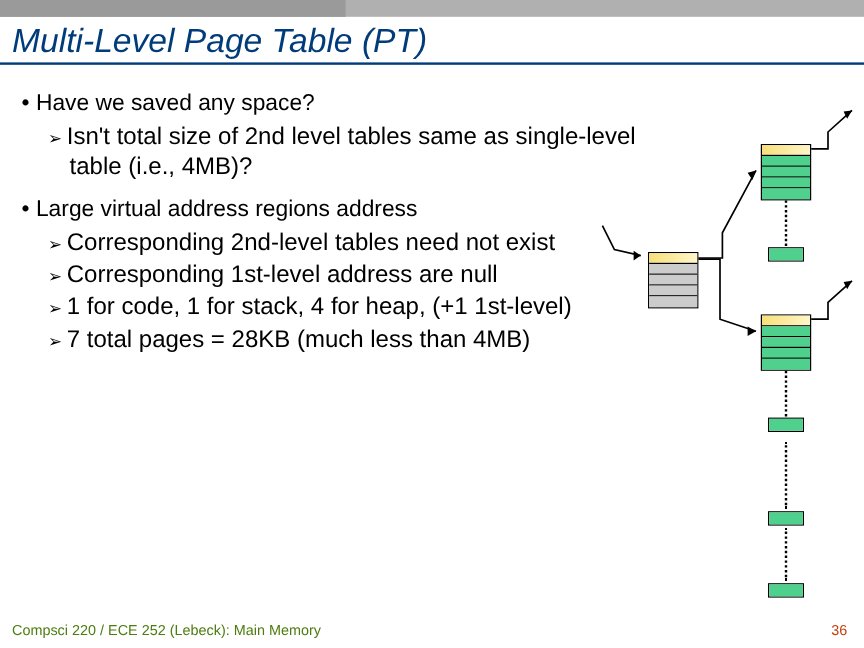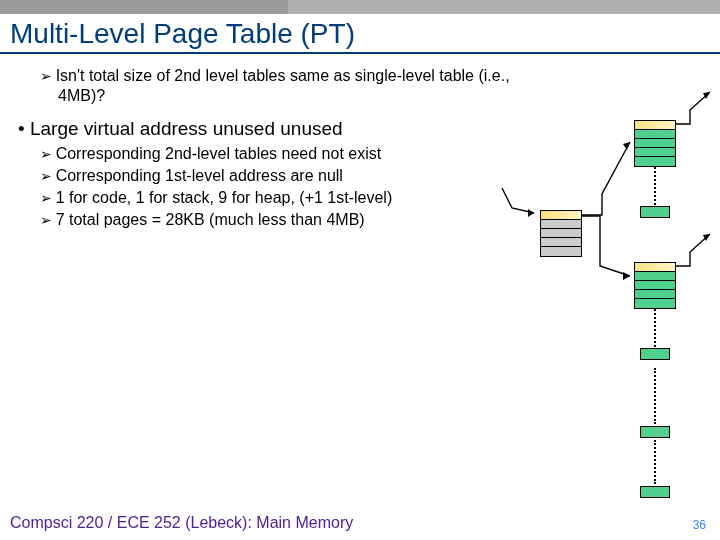--- a/index.html
+++ b/index.html
@@ -20,55 +20,56 @@
   .topbar-inner {
     width: 40%;
     height: 100%;
     background: #9a9a9a;
   }
   .title {
     font-size: 28px;
     color: #003b7a;
     padding: 4px 10px 2px 10px;
     font-family: Verdana, sans-serif;
+    font-style: italic;
   }
   .title-rule {
     height: 2px;
     background: #003b7a;
     margin: 0 0 6px 0;
   }
   .content {
     padding: 4px 10px 0 10px;
     width: 560px;
   }
   .bullet-l1 {
     font-size: 19px;
     margin: 12px 0 4px 8px;
   }
   .bullet-l1::before { content: "• "; }
   .bullet-l2 {
-    font-size: 16px;
+    font-size: 20px;
     margin: 2px 0 2px 48px;
     text-indent: -18px;
     line-height: 1.25;
   }
   .bullet-l2::before { content: "➢ "; font-size: 14px; }
   .footer {
     position: absolute;
     bottom: 8px;
     left: 10px;
-    font-size: 16px;
-    color: #4c1d95;
+    font-size: 12px;
+    color: #4d7c0f;
   }
   .pagenum {
     position: absolute;
     bottom: 8px;
     right: 14px;
     font-size: 12px;
-    color: #3b82f6;
+    color: #c2410c;
     text-align: right;
   }
   .tbl {
     position: absolute;
     border: 1px solid #000;
   }
   .tbl .row {
     height: 9px;
     border-bottom: 1px solid #000;
   }
@@ -89,27 +90,28 @@
 <body>
 
 <div class="topbar">
   <div class="topbar-inner"></div>
 </div>
 
 <div class="title">Multi-Level Page Table (PT)</div>
 <div class="title-rule"></div>
 
 <div class="content">
+  <div class="bullet-l1">Have we saved any space?</div>
   <div class="bullet-l2">Isn't total size of 2nd level tables same as single-level table (i.e., 4MB)?</div>
 
-  <div class="bullet-l1">Large virtual address unused unused</div>
+  <div class="bullet-l1">Large virtual address regions address</div>
   <div class="bullet-l2">Corresponding 2nd-level tables need not exist</div>
   <div class="bullet-l2">Corresponding 1st-level address are null</div>
 
-  <div class="bullet-l2">1 for code, 1 for stack, 9 for heap, (+1 1st-level)</div>
+  <div class="bullet-l2">1 for code, 1 for stack, 4 for heap, (+1 1st-level)</div>
   <div class="bullet-l2">7 total pages = 28KB (much less than 4MB)</div>
 </div>
 
 <div class="footer">Compsci 220 / ECE 252 (Lebeck): Main Memory</div>
 <div class="pagenum">36</div>
 
 <div class="tbl tbl-gray" style="left:540px; top:210px; width:42px;">
   <div class="row sel"></div>
   <div class="row"></div>
   <div class="row"></div>

